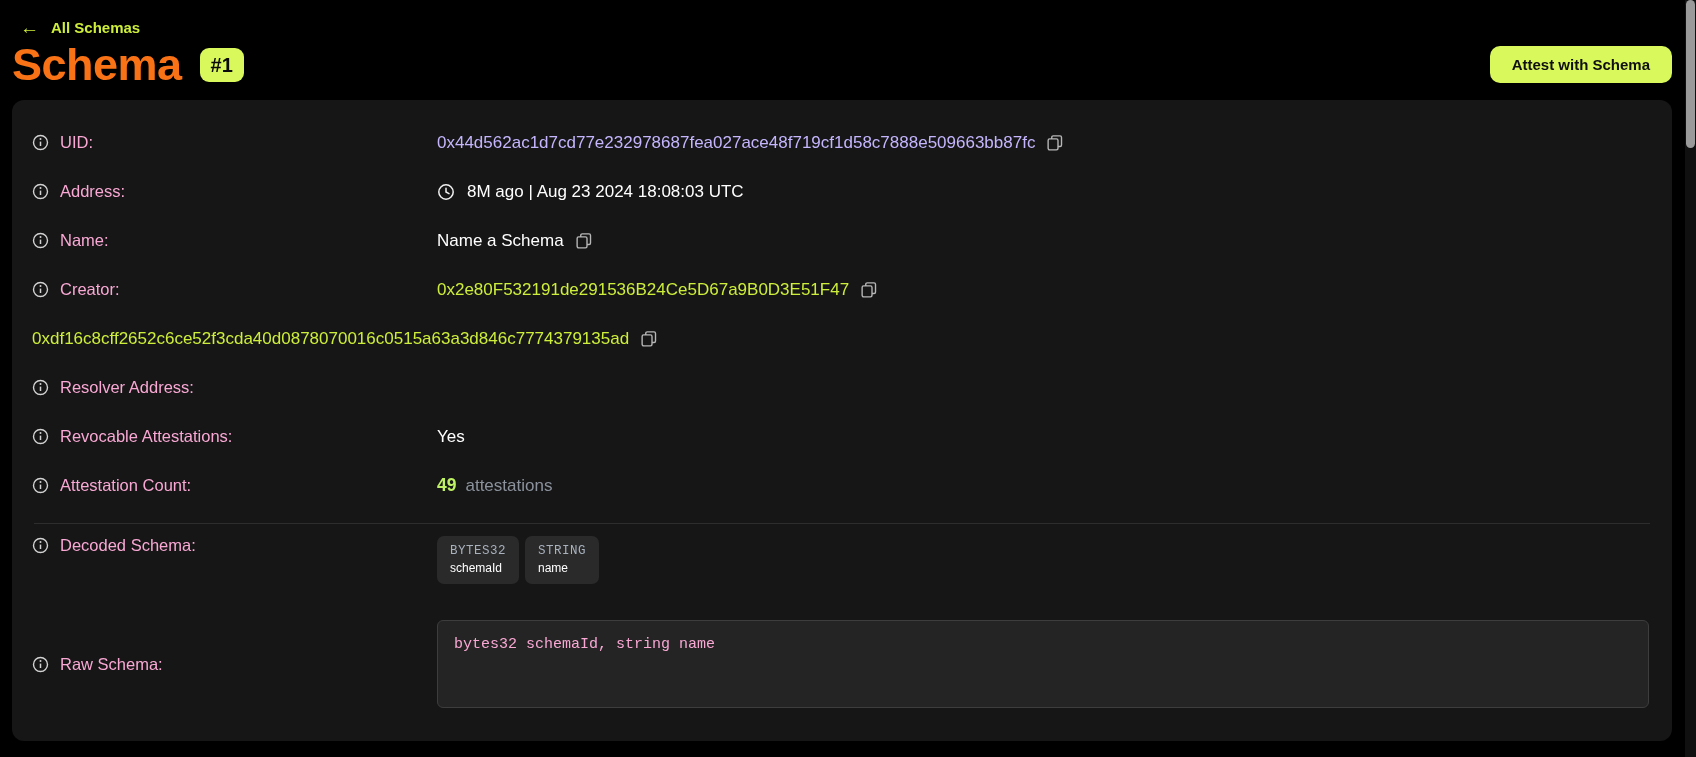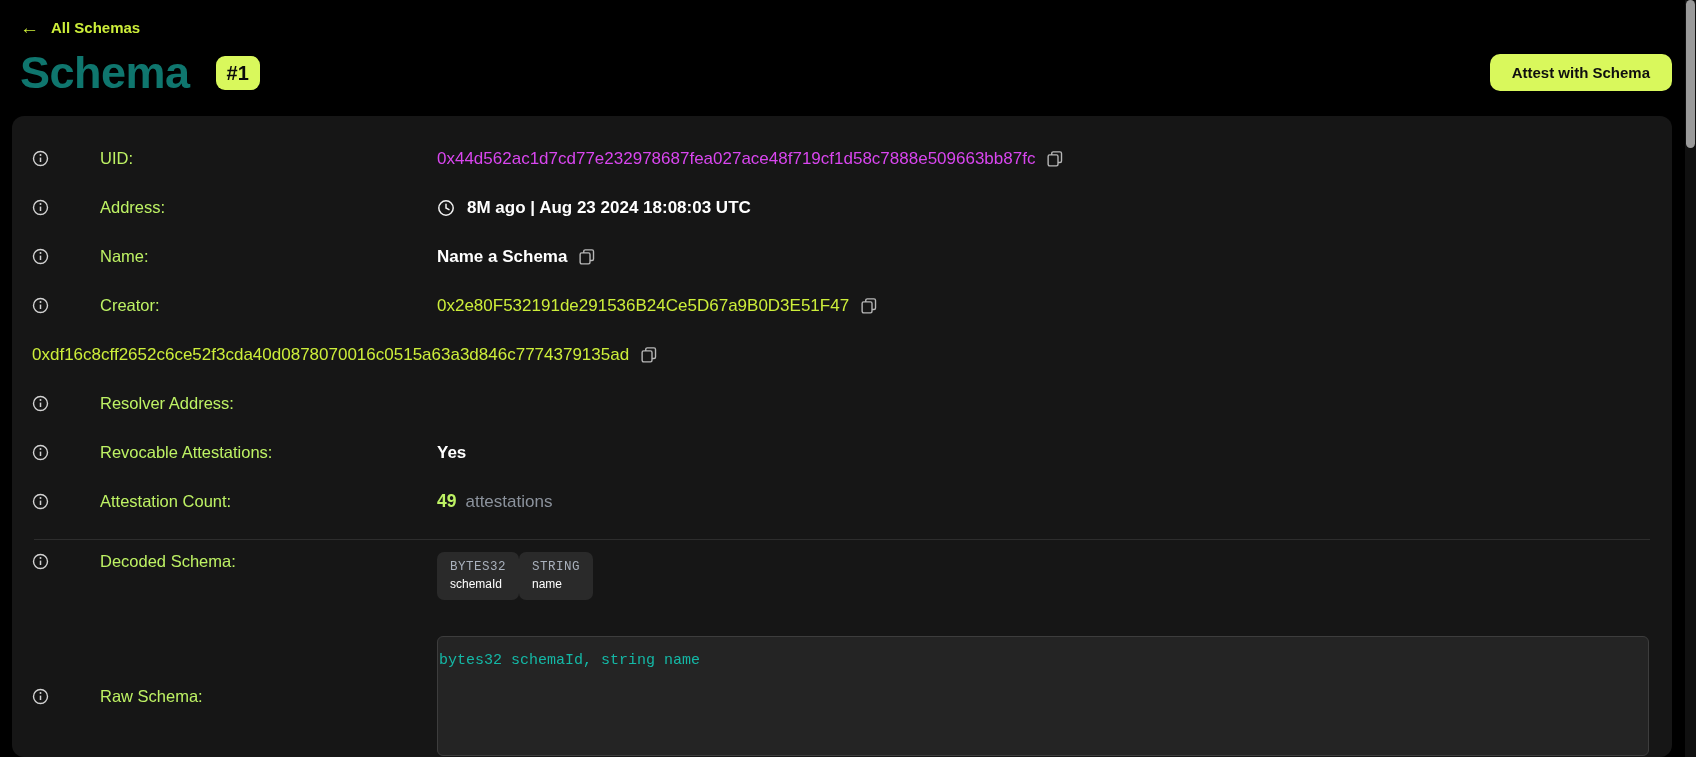--- a/index.html
+++ b/index.html
@@ -19,75 +19,75 @@
   .page{width:100%;height:100%;padding:14px 24px 0 12px;position:relative;}
 
   
   .back-link{
     display:inline-flex;align-items:center;gap:12px;margin:4px 0 2px 8px;
     color:var(--accent);font-size:15px;font-weight:700;text-decoration:none;cursor:pointer;
   }
   .back-arrow{font-size:19px;line-height:1;font-weight:400;}
   .title-row{display:flex;align-items:center;margin:2px 0 12px 0;}
   h1.page-title{
-    margin:8px;font-size:45px;line-height:1.05;font-weight:600;color:#0f766e;letter-spacing:-.5px;
+    margin:0;font-size:45px;line-height:1.05;font-weight:600;color:#f97316;letter-spacing:-.5px;
   }
   .schema-badge{
     margin-left:18px;background:var(--accent-button);color:#0a0a0a;
     font-size:20px;font-weight:700;padding:7px 11px;border-radius:9px;line-height:1;
   }
   .attest-btn{
     margin-left:auto;background:var(--accent-button);color:#0f0f0f;border:none;cursor:pointer;
     font-family:inherit;font-size:15px;font-weight:700;
     height:37px;padding:0 22px;border-radius:10px;
   }
 
   
   .card{
     background:var(--card-bg);border-radius:12px;
     width:1660px;height:641px;padding:18px 20px 24px 20px;
   }
   .row{display:flex;align-items:center;height:49px;}
   .label-cell{width:405px;display:flex;align-items:center;gap:11px;flex:none;}
-  .label-text{font-size:16.5px;color:#bef264;margin-left:40px;}
+  .label-text{font-size:16.5px;color:#f9a8d4;}
   .info-icon{width:17px;height:17px;flex:none;display:inline-flex;}
   .info-icon svg{width:17px;height:17px;}
   .value-cell{display:flex;align-items:center;gap:9px;font-size:17px;}
-  .value-plain{color:#d946ef;}
-  .value-strong{color:#fff;font-weight:700;}
+  .value-plain{color:#c4b5fd;}
+  .value-strong{color:#fff;font-weight:400;}
   .value-link{color:var(--accent);cursor:pointer;text-decoration:none;}
   .copy-icon{display:inline-flex;cursor:pointer;margin-left:2px;}
   .copy-icon svg{width:17px;height:17px;}
   .clock-icon{display:inline-flex;margin-right:3px;}
   .clock-icon svg{width:18px;height:18px;}
   .count-num{color:#bef264;font-weight:700;font-size:17.5px;}
   .count-suffix{color:var(--muted-text);font-size:17px;cursor:pointer;text-decoration:none;}
 
   .divider{border:none;border-top:1px solid #2d2d2d;margin:13px 2px 12px 2px;}
 
   
   .row-decoded{display:flex;align-items:flex-start;min-height:66px;}
-  .chips{display:flex;gap:0;}
+  .chips{display:flex;gap:6px;}
   .chip{
     background:var(--chip-bg);border-radius:7px;padding:8px 13px 9px 13px;
     display:flex;flex-direction:column;gap:3px;min-width:64px;
   }
   .chip-type{
     font-family:"Liberation Mono", monospace;font-size:12.5px;letter-spacing:.5px;
     color:#a9b1bd;text-transform:uppercase;
   }
   .chip-name{font-size:12px;color:#fff;font-weight:500;}
 
   
   .row-raw{display:flex;align-items:center;margin-top:18px;}
   .raw-textarea{
-    width:1212px;height:120px;resize:none;
+    width:1212px;height:88px;resize:none;
     background:#242424;border:1px solid #3d3d3d;border-radius:6px;
-    color:#14b8a6;font-family:"Liberation Mono", monospace;font-size:15px;
-    padding:13px 1px;outline:none;line-height:1.4;
+    color:#f9a8d4;font-family:"Liberation Mono", monospace;font-size:15px;
+    padding:13px 16px;outline:none;line-height:1.4;
   }
 
   
   .scrollbar-track{position:absolute;right:0;top:0;width:11px;height:757px;background:#101010;}
   .scrollbar-thumb{position:absolute;top:0;left:1px;width:9px;height:148px;background:#9a9a9a;border-radius:5px;cursor:pointer;}
 </style>
 </head>
 <body>
 
 <svg width="0" height="0" style="position:absolute">

